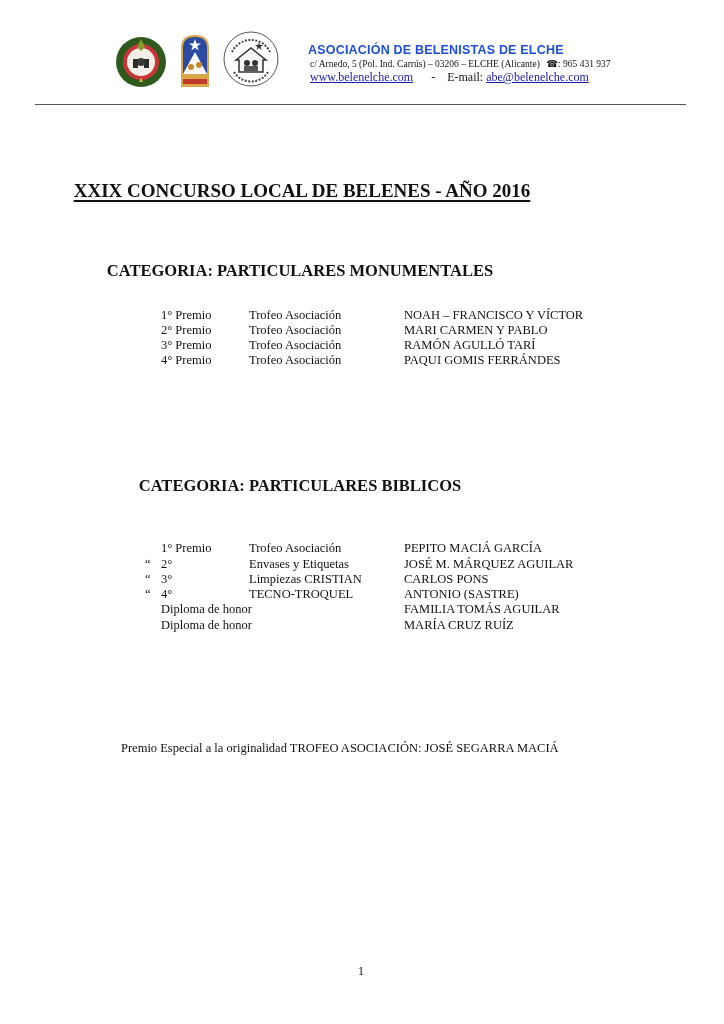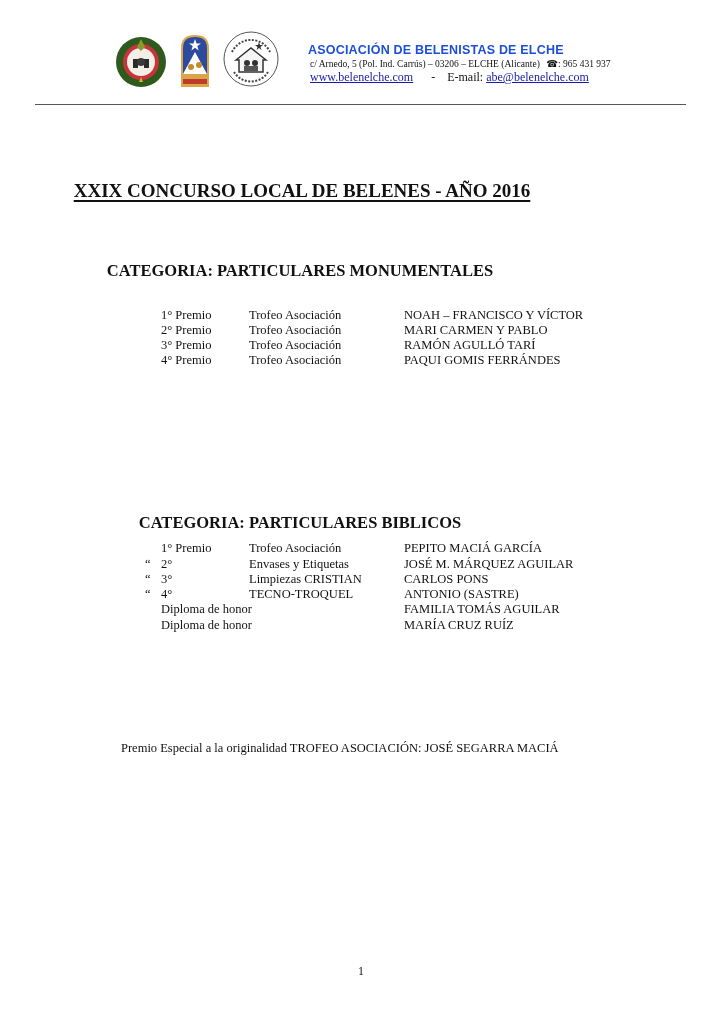--- a/index.html
+++ b/index.html
@@ -96,21 +96,21 @@
   <span class="c1">3° Premio</span>
   <span class="c2">Trofeo Asociación</span>
   <span class="c3">RAMÓN AGULLÓ TARÍ</span>
 </div>
 <div class="row" style="top:353px;">
   <span class="c1">4° Premio</span>
   <span class="c2">Trofeo Asociación</span>
   <span class="c3">PAQUI GOMIS FERRÁNDES</span>
 </div>
 
-<div class="cat-title" style="top:513px;">CATEGORIA: PARTICULARES BIBLICOS</div>
+<div class="cat-title" style="top:476px;">CATEGORIA: PARTICULARES BIBLICOS</div>
 
 <div class="row" style="top:541px;">
   <span class="c1">1° Premio</span>
   <span class="c2">Trofeo Asociación</span>
   <span class="c3">PEPITO MACIÁ GARCÍA</span>
 </div>
 <div class="row" style="top:557px;">
   <span class="c1">2°</span>
   <span class="c1b">“</span>
   <span class="c2">Envases y Etiquetas</span>

